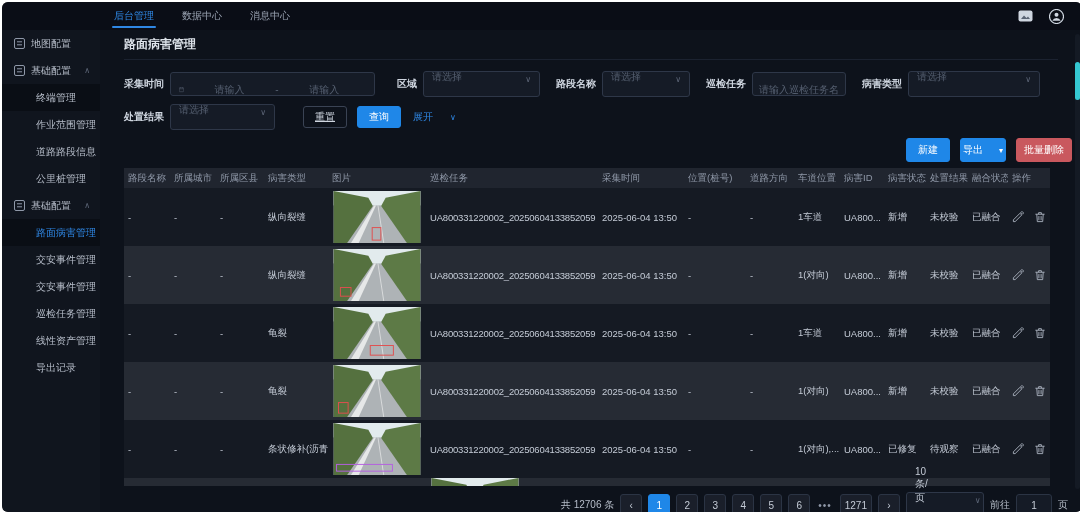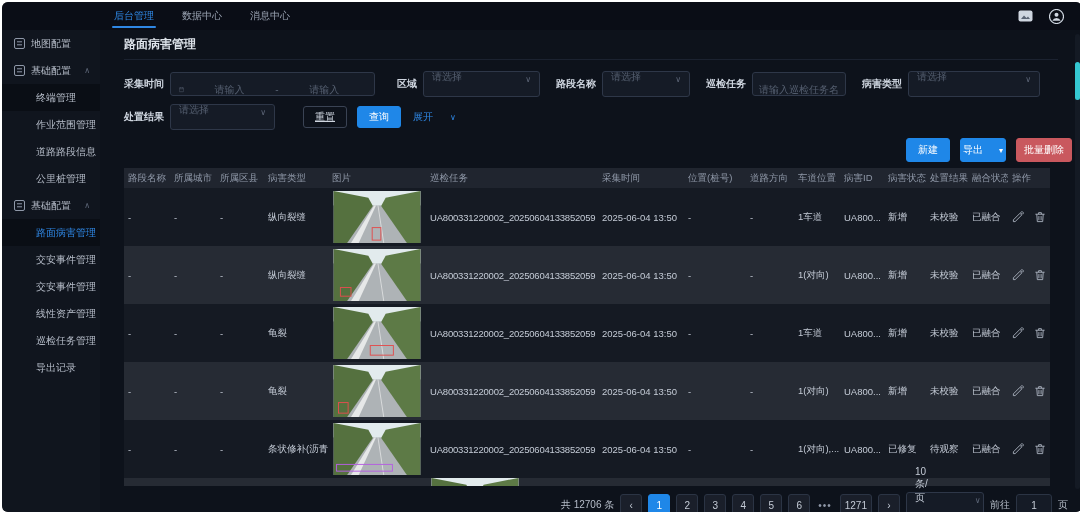--- a/index.html
+++ b/index.html
@@ -135,22 +135,22 @@
           <rect x="0.5" y="0.5" width="10" height="10" rx="1.5" fill="none" stroke="#8f98a8"></rect>
           <line x1="3" y1="3.8" x2="8" y2="3.8" stroke="#8f98a8"></line>
           <line x1="3" y1="6.8" x2="8" y2="6.8" stroke="#8f98a8"></line>
         </svg>
       <span>基础配置</span>
       <span class="chev">∧</span>
     </div>
     <div class="side-item child active">路面病害管理</div>
     <div class="side-item child">交安事件管理</div>
     <div class="side-item child">交安事件管理</div>
+    <div class="side-item child">巡检任务管理</div>
     <div class="side-item child">线性资产管理</div>
-    <div class="side-item child">巡检任务管理</div>
     <div class="side-item child">导出记录</div>
   </aside>
 
   <main class="main">
     <div class="page-title">路面病害管理</div>
 
     <div class="f-row f-row1">
       <span class="f-label">采集时间</span>
       <div class="inp date-range">
         <svg width="11" height="11" viewBox="0 0 11 11">

